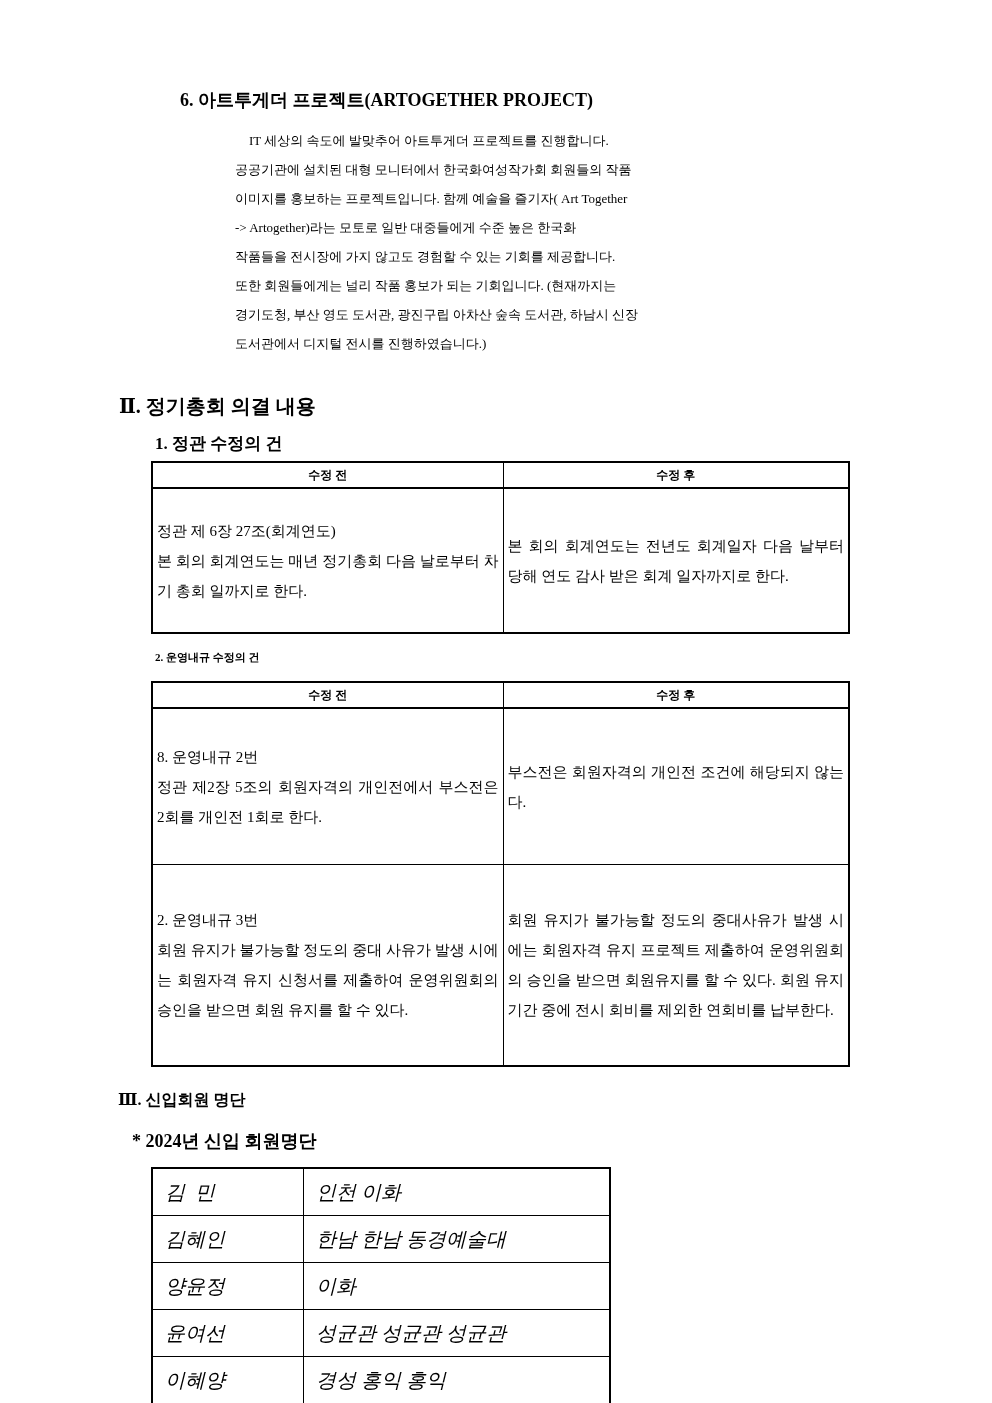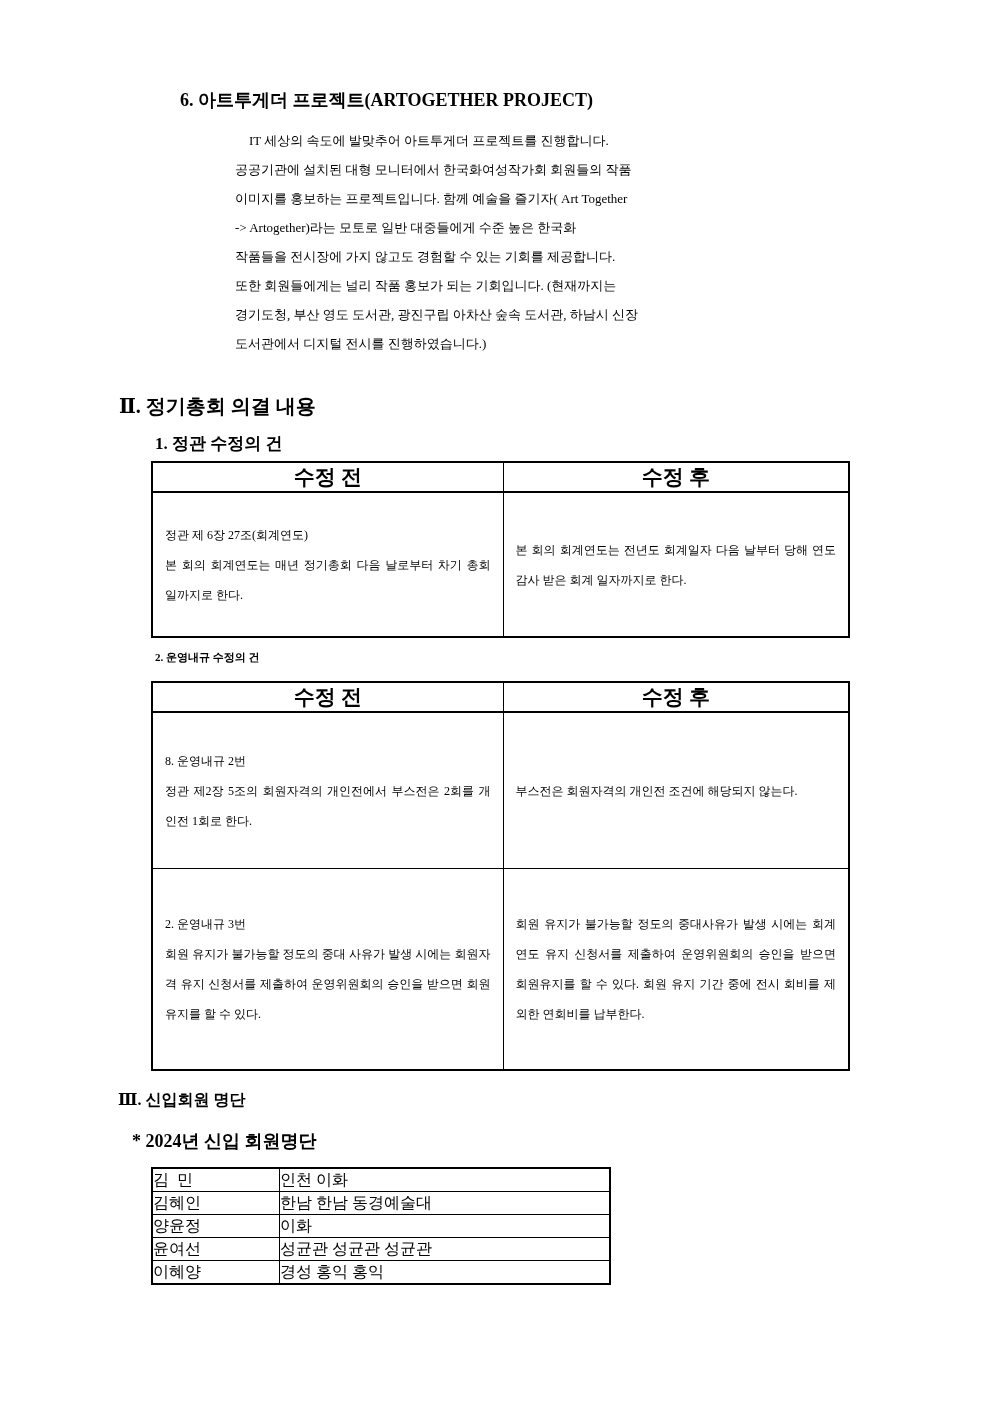--- a/index.html
+++ b/index.html
@@ -43,27 +43,27 @@
   
   .tbl1 { position: absolute; left: 151px; top: 461px; }
   .tbl2 { position: absolute; left: 151px; top: 681px; }
   table.rev {
     border-collapse: collapse; table-layout: fixed;
     width: 699px; border: 2px solid #000;
   }
   table.rev th, table.rev td { border: 1px solid #000; }
   table.rev th {
     height: 24px; padding: 0;
-    font-size: 21px; font-weight: bold; text-align: center;
+    font-size: 12px; font-weight: bold; text-align: center;
     border-bottom: 2px solid #000;
   }
   table.rev td {
     vertical-align: middle;
-    padding: 6px 12px;
-    font-size: 12px; line-height: 30px;
+    padding: 6px 4px;
+    font-size: 15px; line-height: 30px;
   }
   td.cell-r1 { height: 131px; }
   td.cell-r2a { height: 143px; }
   td.cell-r2b { height: 188px; }
   .just { text-align: justify; }
   .cell-title { text-align: left; }
 
   
   .h-sec3 {
     position: absolute; left: 118px; top: 1090px;
@@ -76,22 +76,23 @@
 
   
   .tbl3 { position: absolute; left: 151px; top: 1167px; }
   table.members {
     border-collapse: collapse; table-layout: fixed;
     width: 460px; border: 2px solid #000;
   }
   table.members td {
     border: 1px solid #000;
     height: 22px; line-height: 22px;
-    font-size: 16px; padding: 0;
+    font-size: 20px; padding: 12px;
     vertical-align: middle;
+    font-style: italic;
   }
   td.m-name { width: 126px; padding-left: 28px; white-space: pre; }
   td.m-aff  { padding-left: 14px; white-space: nowrap; overflow: hidden; }
 </style>
 </head>
 <body>
 
 <div class="page">
 
   <div class="h-project">6. 아트투게더 프로젝트(ARTOGETHER PROJECT)</div>
@@ -156,21 +157,21 @@
         <td class="cell-r2a">
           <div class="just">부스전은 회원자격의 개인전 조건에 해당되지 않는다.</div>
         </td>
       </tr>
       <tr>
         <td class="cell-r2b">
           <div class="cell-title">2. 운영내규 3번</div>
           <div class="just">회원 유지가 불가능할 정도의 중대 사유가 발생 시에는 회원자격 유지 신청서를 제출하여 운영위원회의 승인을 받으면 회원 유지를 할 수 있다.</div>
         </td>
         <td class="cell-r2b">
-          <div class="just">회원 유지가 불가능할 정도의 중대사유가 발생 시에는 회계연도 유지 신청서를 제출하여 운영위원회의 승인을 받으면 회원유지를 할 수 있다. 회원 유지 기간 중에 전시 회비를 제외한 연회비를 납부한다.</div>
+          <div class="just">회원 유지가 불가능할 정도의 중대사유가 발생 시에는 회원자격 유지 프로젝트 제출하여 운영위원회의 승인을 받으면 회원유지를 할 수 있다. 회원 유지 기간 중에 전시 회비를 제외한 연회비를 납부한다.</div>
         </td>
       </tr>
     </tbody>
       </table>
   </div>
 
   <div class="h-sec3">Ⅲ. 신입회원 명단</div>
   <div class="h-sub3">* 2024년 신입 회원명단</div>
 
   <div class="tbl3">

